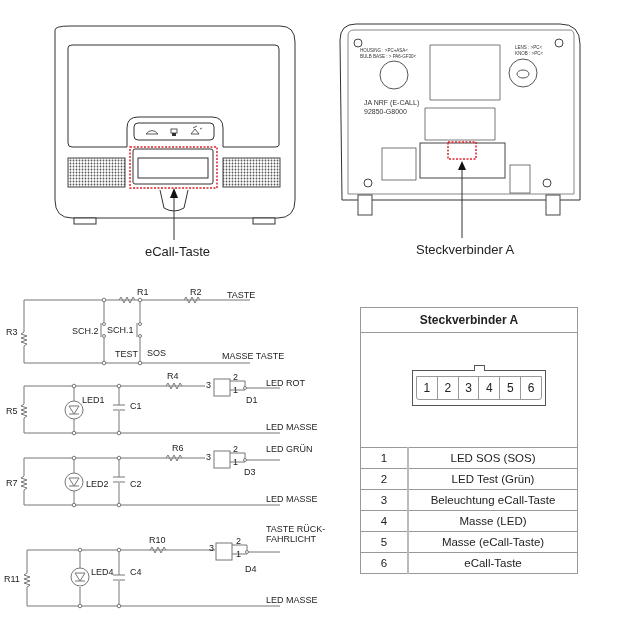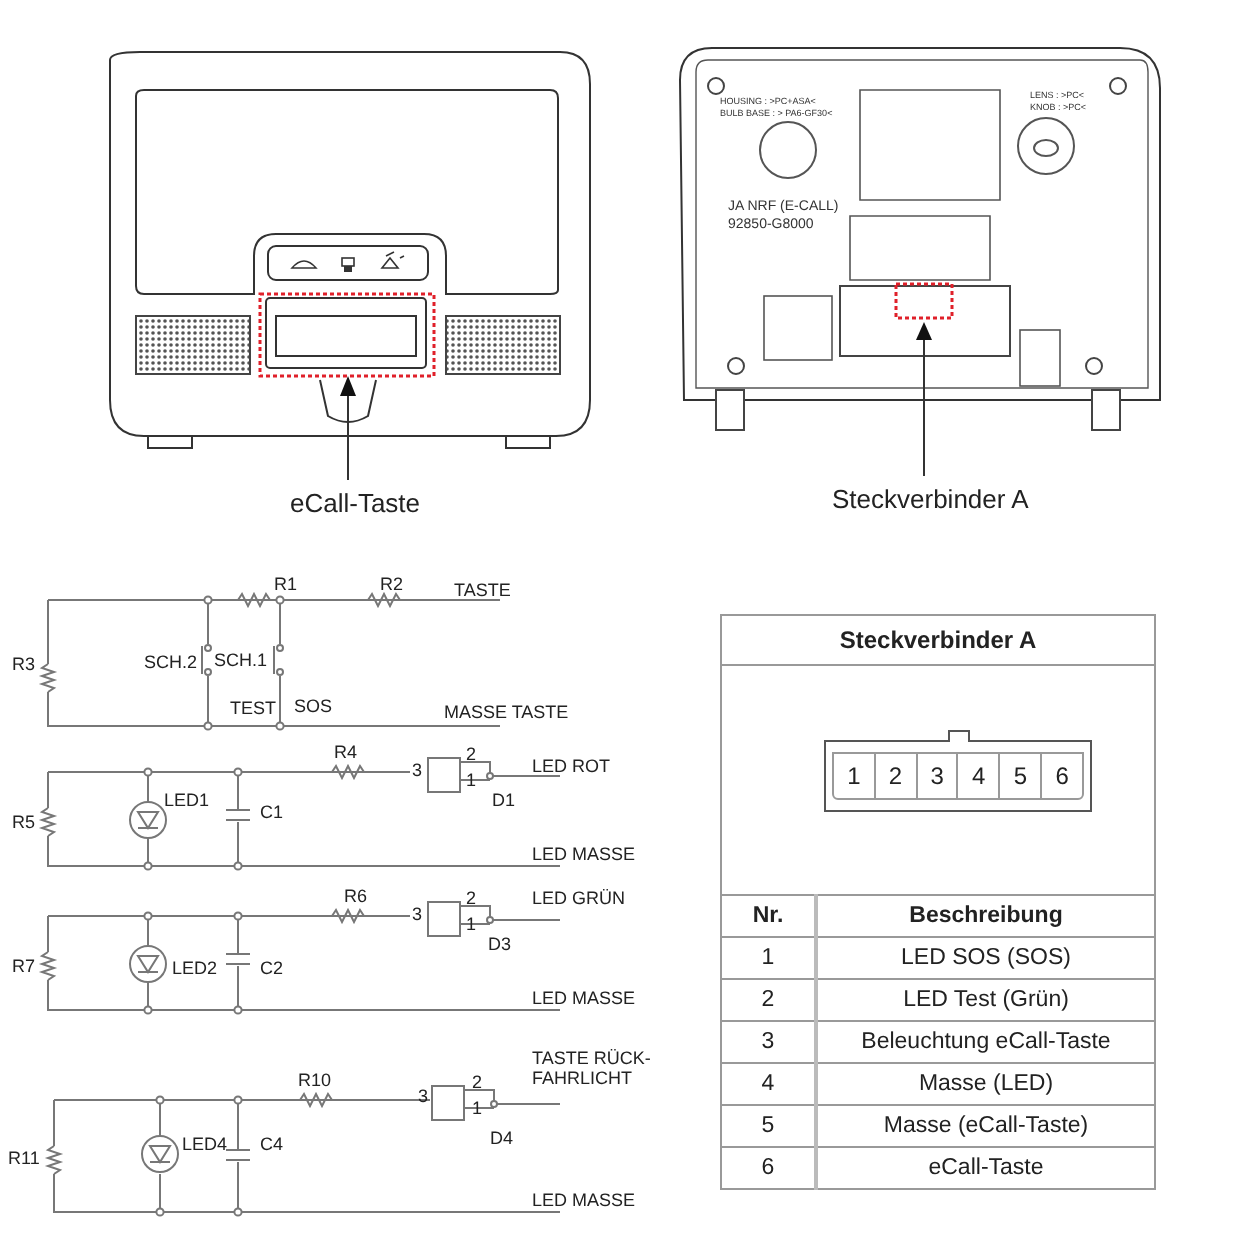--- a/index.html
+++ b/index.html
@@ -203,24 +203,20 @@
               <div style="flex: 1 1 0%; display: flex; align-items: center; justify-content: center; font-size: 12px;">1</div>
               <div style="flex: 1 1 0%; display: flex; align-items: center; justify-content: center; font-size: 12px; border-left: 1px solid rgb(153, 153, 153);">2</div>
               <div style="flex: 1 1 0%; display: flex; align-items: center; justify-content: center; font-size: 12px; border-left: 1px solid rgb(153, 153, 153);">3</div>
               <div style="flex: 1 1 0%; display: flex; align-items: center; justify-content: center; font-size: 12px; border-left: 1px solid rgb(153, 153, 153);">4</div>
               <div style="flex: 1 1 0%; display: flex; align-items: center; justify-content: center; font-size: 12px; border-left: 1px solid rgb(153, 153, 153);">5</div>
               <div style="flex: 1 1 0%; display: flex; align-items: center; justify-content: center; font-size: 12px; border-left: 1px solid rgb(153, 153, 153);">6</div>
             </div>
     </div>
   </td>
       </tr>
-  <tr>
-        <th class="nr">Nr.</th>
-        <th>Beschreibung</th>
-      </tr>
   </tbody>
     <tbody id="tbl-body">
       <tr>
         <td class="nr">1</td>
         <td>LED SOS (SOS)</td>
       </tr>
       <tr>
         <td class="nr">2</td>
         <td>LED Test (Grün)</td>
       </tr>

